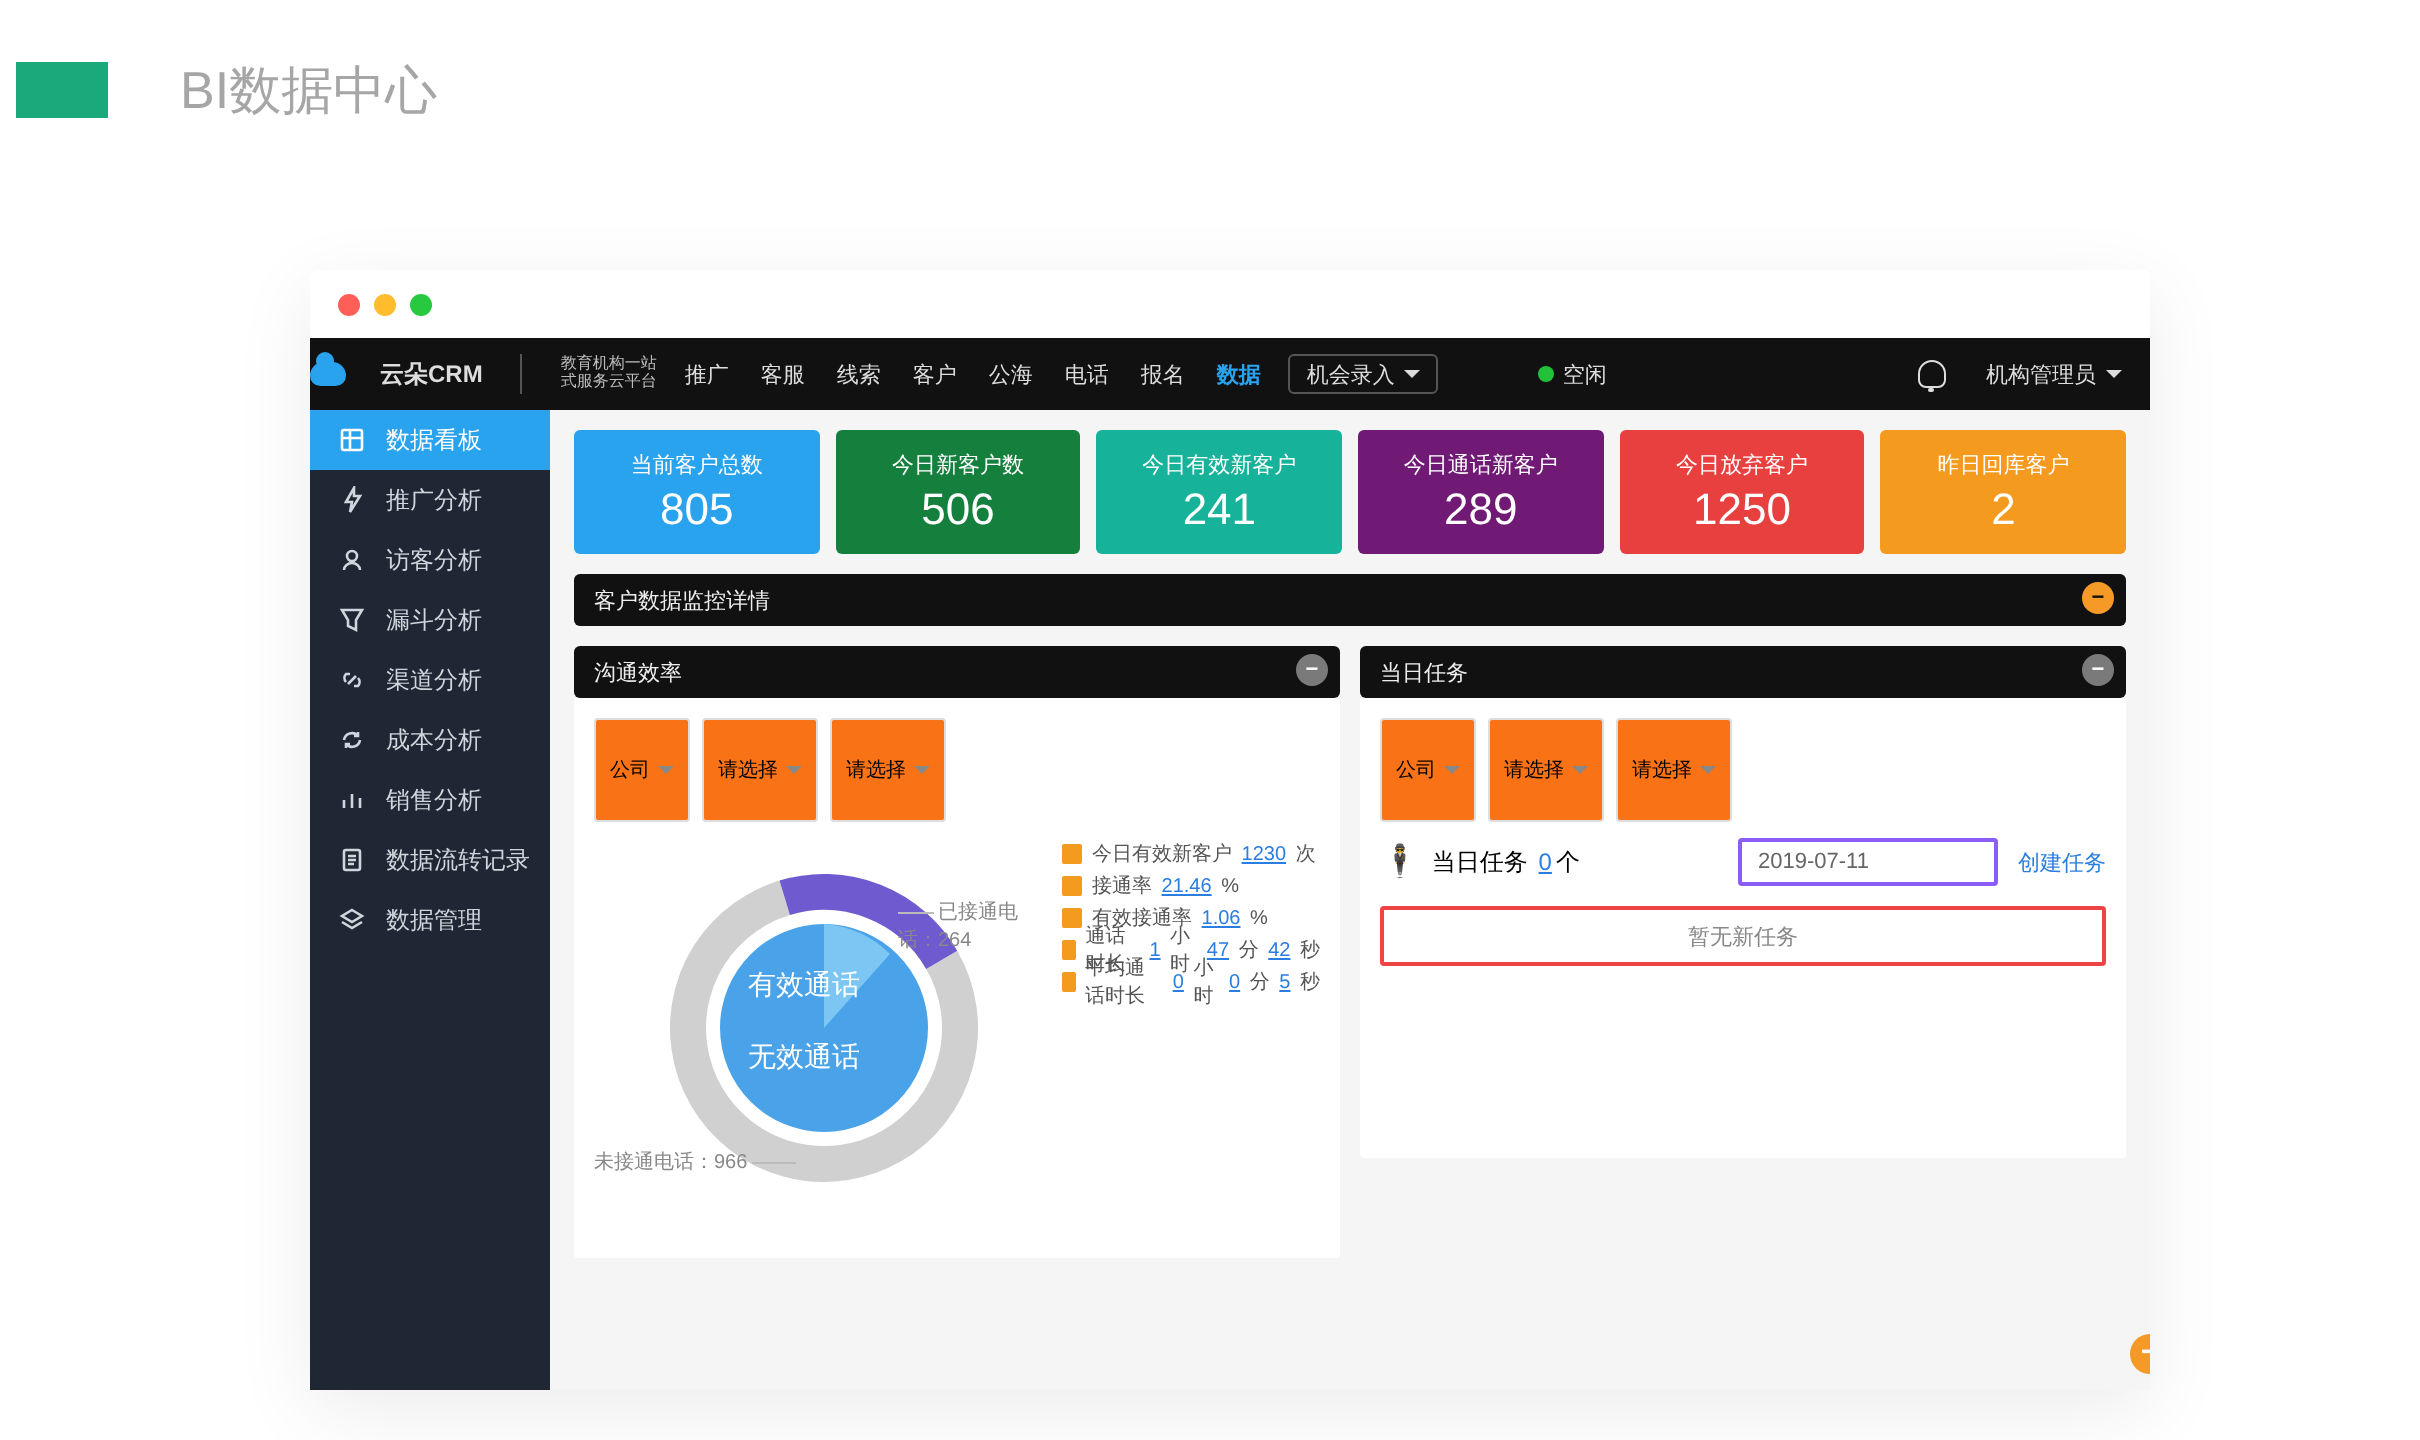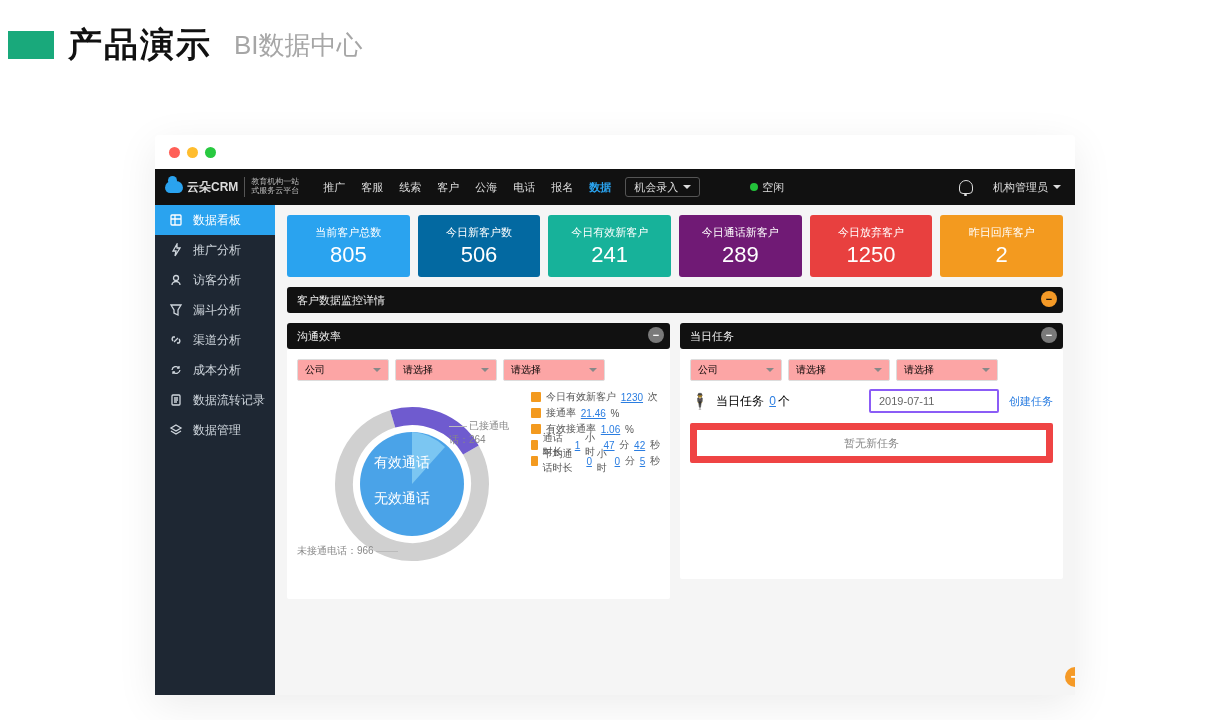--- a/index.html
+++ b/index.html
@@ -13,21 +13,21 @@
 
 
 .window { position:absolute; left:155px; top:135px; width:920px; height:560px;
   box-shadow:0 10px 40px rgba(0,0,0,0.08); border-radius:4px 4px 0 0; overflow:hidden; background:#fff;}
 .titlebar { height:34px; background:#fff; display:flex; align-items:center; padding-left:14px; }
 .dot { width:11px; height:11px; border-radius:50%; margin-right:7px;}
 .dot.red{background:#ff5f57;} .dot.yellow{background:#ffbd2e;} .dot.green{background:#28c940;}
 
 
 .appbar { height:36px; background:#111; color:#ddd; display:flex; align-items:center; font-size:11px;}
-.logo-area { display:flex; align-items:center; padding:0 10px; }
+.logo-area { display:flex; align-items:center; padding:0 0;gap:13px; }
 .logo-cloud { width:18px; height:12px; background:#2aa3ef; border-radius:8px 8px 6px 6px; position:relative; margin-right:4px;}
 .logo-cloud::before{content:"";position:absolute;left:3px;top:-5px;width:9px;height:9px;background:#2aa3ef;border-radius:50%;}
 .logo-text-main{font-weight:700; font-size:12px; }
 .logo-divider{width:1px;height:20px;background:#555;margin:0 6px;}
 .logo-text-sub{font-size:8px;line-height:1.1;color:#bbb;}
 .nav-items{display:flex;align-items:center;margin-left:6px;}
 .nav-item{padding:0 8px;cursor:pointer;height:36px;display:flex;align-items:center;}
 .nav-item.active{color:#2aa3ef;font-weight:600;}
 .nav-item.special{border:1px solid #555;border-radius:3px;height:20px;padding:0 8px;margin-left:6px;}
 .status-pill{display:flex;align-items:center;margin-left:50px;}
@@ -62,22 +62,22 @@
  font-weight:700;color:#111;position:absolute;right:6px;top:4px;}
 .bar-dash.orange{background:#f59a27;}
 .bar-dash.gray{background:#7a7a7a;color:#fff;}
 
 .panels{display:flex;gap:10px;margin-top:0;}
 .panel{flex:1;display:flex;flex-direction:column;}
 .panel-body{background:#fff;border-radius:2px;padding:10px;min-height:230px;position:relative;}
 
 
 .filters{display:flex;gap:6px;margin-bottom:8px;}
-.fbtn{border:1px solid #ddd;background:#fca5a5;padding:3px 7px;font-size:10px;border-radius:2px;
- display:inline-flex;align-items:center;cursor:pointer;gap:44px;}
+.fbtn{border:1px solid #ddd;background:#f97316;padding:18px 7px;font-size:10px;border-radius:2px;
+ display:inline-flex;align-items:center;cursor:pointer;}
 .fbtn .chev-down{border-top-color:#888;margin-left:4px;}
 
 
 .comm-content{display:flex;}
 .donut-wrap{flex:0 0 230px;position:relative;height:200px;}
 .donut{position:absolute;left:30px;top:10px;}
 .donut-inner-label{position:absolute;left:60px;top:65px;text-align:center;color:#fff;font-size:14px;width:90px;}
 .donut-inner-label .l1{margin-bottom:18px;}
 .callout1{position:absolute;left:0;top:155px;font-size:10px;color:#888;}
 .callout1 .ln{display:inline-block;width:22px;border-top:1px solid #bbb;vertical-align:middle;margin-left:2px;}
@@ -89,33 +89,32 @@
 .sq{width:10px;height:10px;margin-right:5px;border-radius:1px;}
 .sq.orange{background:#f39a1f;}
 .num-link{color:#2a7de1;text-decoration:underline;margin:16px 2px;}
 
 
 .task-top{display:flex;align-items:center;margin-top:6px;margin-bottom:10px;font-size:12px;}
 .task-icon{font-size:16px;margin-right:6px;}
 .task-count{color:#2a7de1;text-decoration:underline;margin:0 2px;}
 .date-input{margin-left:auto;border:2px solid #8b5cf6;font-size:11px;padding:4px 8px;width:130px;color:#666;border-radius:2px;}
 .create-link{color:#2a7de1;font-size:11px;margin-left:10px;cursor:pointer;}
-.task-empty{border:7px solid #ef4444;border-radius:2px;height:40px;display:flex;align-items:center;justify-content:center;
+.task-empty{border:2px solid #ef4444;border-radius:2px;height:30px;display:flex;align-items:center;justify-content:center;
  font-size:11px;color:#888;}
 
 
 .float-dash{position:absolute;right:-10px;bottom:8px;width:20px;height:20px;background:#f59a27;border-radius:50%;
  display:flex;align-items:center;justify-content:center;color:#fff;font-weight:700;}
 </style>
 </head>
 <body>
 
 <div class="page-header">
   <div class="green-block"></div>
-  <div class="header-title">产品演示</div>
   <div class="header-sub">BI数据中心</div>
 </div>
 
 <div class="window">
 
   <div class="titlebar">
     <div class="dot red"></div>
     <div class="dot yellow"></div>
     <div class="dot green"></div>
   </div>
@@ -204,20 +203,28 @@
             <svg width="14" height="14" viewBox="0 0 14 14">
               <path d="M3 7a4 4 0 0 1 7-2M11 7a4 4 0 0 1-7 2"></path>
               <path d="M10 3v2h-2M4 11v-2h2"></path>
             </svg>
           </span>
           <span>成本分析</span>
         </div>
         <div class="side-item">
           <span class="side-icon">
             <svg width="14" height="14" viewBox="0 0 14 14">
+              <path d="M3 11V7M7 11V4M11 11V6"></path>
+            </svg>
+          </span>
+          <span>销售分析</span>
+        </div>
+        <div class="side-item">
+          <span class="side-icon">
+            <svg width="14" height="14" viewBox="0 0 14 14">
               <rect x="3" y="2" width="8" height="10" rx="1"></rect>
               <path d="M5 5h4M5 7h4M5 9h3"></path>
             </svg>
           </span>
           <span>数据流转记录</span>
         </div>
         <div class="side-item">
           <span class="side-icon">
             <svg width="14" height="14" viewBox="0 0 14 14">
               <path d="M7 2l5 3-5 3-5-3zM2 8l5 3 5-3"></path>
@@ -227,21 +234,21 @@
         </div>
       </div>
 
     <div class="main">
 
       <div class="cards" id="cards">
           <div class="card" style="background: rgb(42, 163, 239);">
             <div class="card-label">当前客户总数</div>
             <div class="card-value">805</div>
           </div>
-          <div class="card" style="background: #0369a1;">
+          <div class="card" style="background: #15803d;">
             <div class="card-label">今日新客户数</div>
             <div class="card-value">506</div>
           </div>
           <div class="card" style="background: rgb(23, 178, 154);">
             <div class="card-label">今日有效新客户</div>
             <div class="card-value">241</div>
           </div>
           <div class="card" style="background: #701a75;">
             <div class="card-label">今日通话新客户</div>
             <div class="card-value">289</div>

